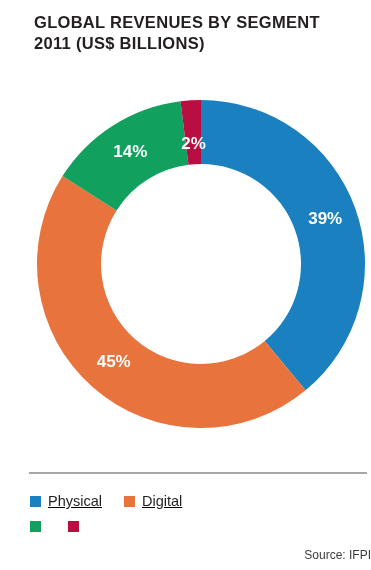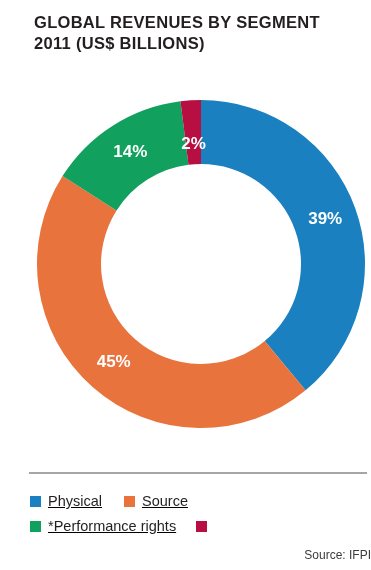--- a/index.html
+++ b/index.html
@@ -143,27 +143,26 @@
   <div class="divider"></div>
 
   <div class="legend">
     <div class="legend-row">
       <div class="legend-item gap-a">
         <span class="swatch" id="sw0" style="background: rgb(26, 128, 192);"></span>
         <span class="legend-label">Physical</span>
       </div>
       <div class="legend-item">
         <span class="swatch" id="sw1" style="background: rgb(232, 115, 60);"></span>
-        <span class="legend-label">Source</span>
+        <span class="legend-label">Digital</span>
       </div>
     </div>
     <div class="legend-row">
       <div class="legend-item gap-b">
         <span class="swatch" id="sw2" style="background: rgb(17, 160, 93);"></span>
-        <span class="legend-label">*Performance rights</span>
       </div>
       <div class="legend-item">
         <span class="swatch" id="sw3" style="background: rgb(184, 15, 66);"></span>
       </div>
     </div>
   </div>
 
   <div class="source">Source: IFPI</div>
 
 </div>

